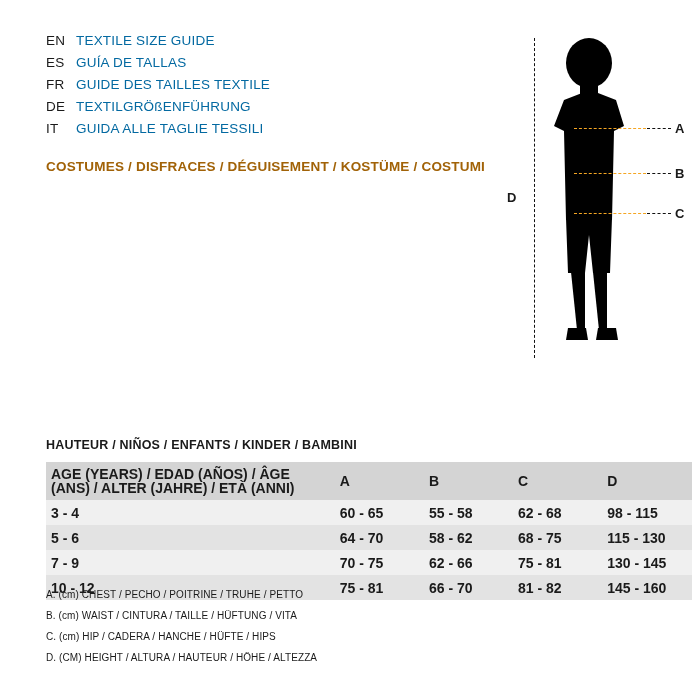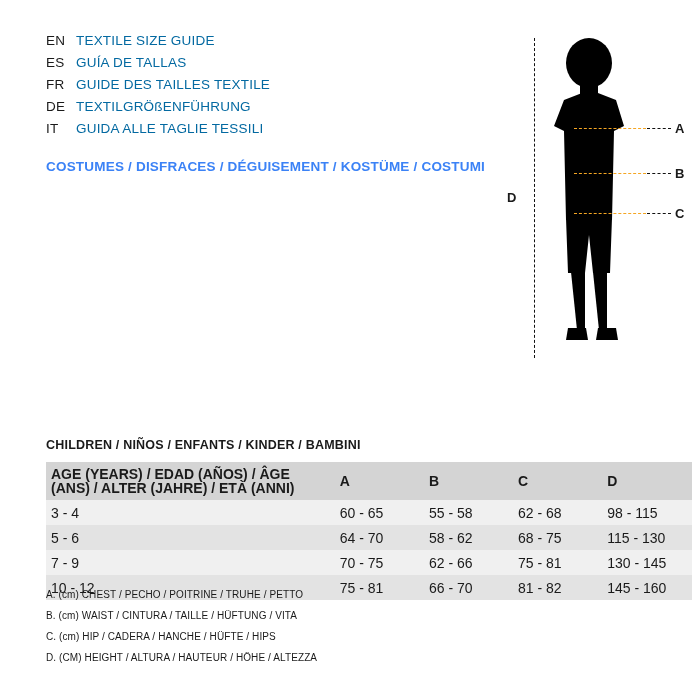--- a/index.html
+++ b/index.html
@@ -41,21 +41,21 @@
     color: #1a1a1a;
   }
   .lang-text {
     color: #0369a1;
   }
   .costumes-line {
     margin-top: 16px;
     font-size: 13.5px;
     font-weight: bold;
     letter-spacing: 0.2px;
-    color: #3b82f6;
+    color: #a16207;
   }
 
   
   .figure {
     position: absolute;
     left: 470px;
     top: 30px;
     width: 205px;
     height: 330px;
   }
@@ -110,21 +110,21 @@
     left: 27px;
     top: 462px;
     width: 646px;
     border-collapse: collapse;
     font-size: 14px;
   }
   table.size-table th,
   table.size-table td {
     text-align: left;
     padding: 3px 4px 3px 5px;
-    font-weight: normal;
+    font-weight: bold;
     vertical-align: middle;
   }
   table.size-table thead th {
     background: #d4d4d4;
     font-weight: bold;
     height: 32px;
     line-height: 14px;
   }
   table.size-table tbody tr td {
     height: 19px;
@@ -209,21 +209,21 @@
 
     <div class="lead-line" style="left:158px; top:98px; width:24px;"></div>
     <div class="lead-line" style="left:158px; top:143px; width:24px;"></div>
     <div class="lead-line" style="left:158px; top:183px; width:24px;"></div>
 
     <div class="abc-label" style="left:186px; top:91px;">A</div>
     <div class="abc-label" style="left:186px; top:136px;">B</div>
     <div class="abc-label" style="left:186px; top:176px;">C</div>
   </div>
 
-  <div class="children-title">CHILDREN / NIÑOS / ENFANTS / KINDER / BAMBINI</div>
+  <div class="children-title">HAUTEUR / NIÑOS / ENFANTS / KINDER / BAMBINI</div>
 
   <table class="size-table">
     <thead>
       <tr>
         <th class="col-age">AGE (YEARS) / EDAD (AÑOS) / ÂGE (ANS) / ALTER (JAHRE) / ETÀ (ANNI)</th>
         <th class="col-m">A</th>
         <th class="col-m">B</th>
         <th class="col-m">C</th>
         <th class="col-m">D</th>
       </tr>

